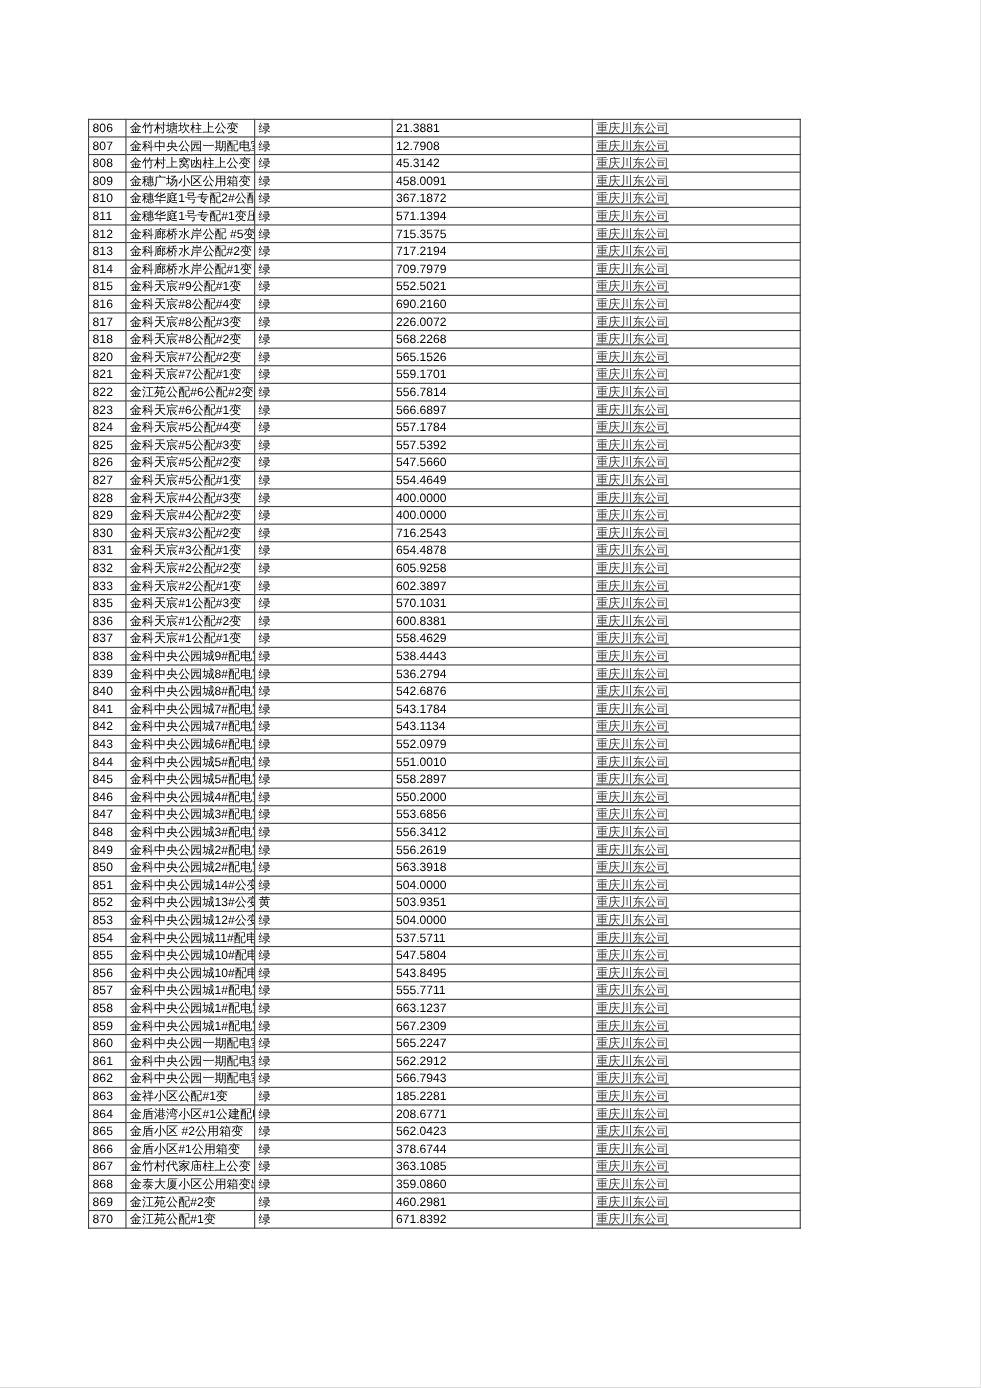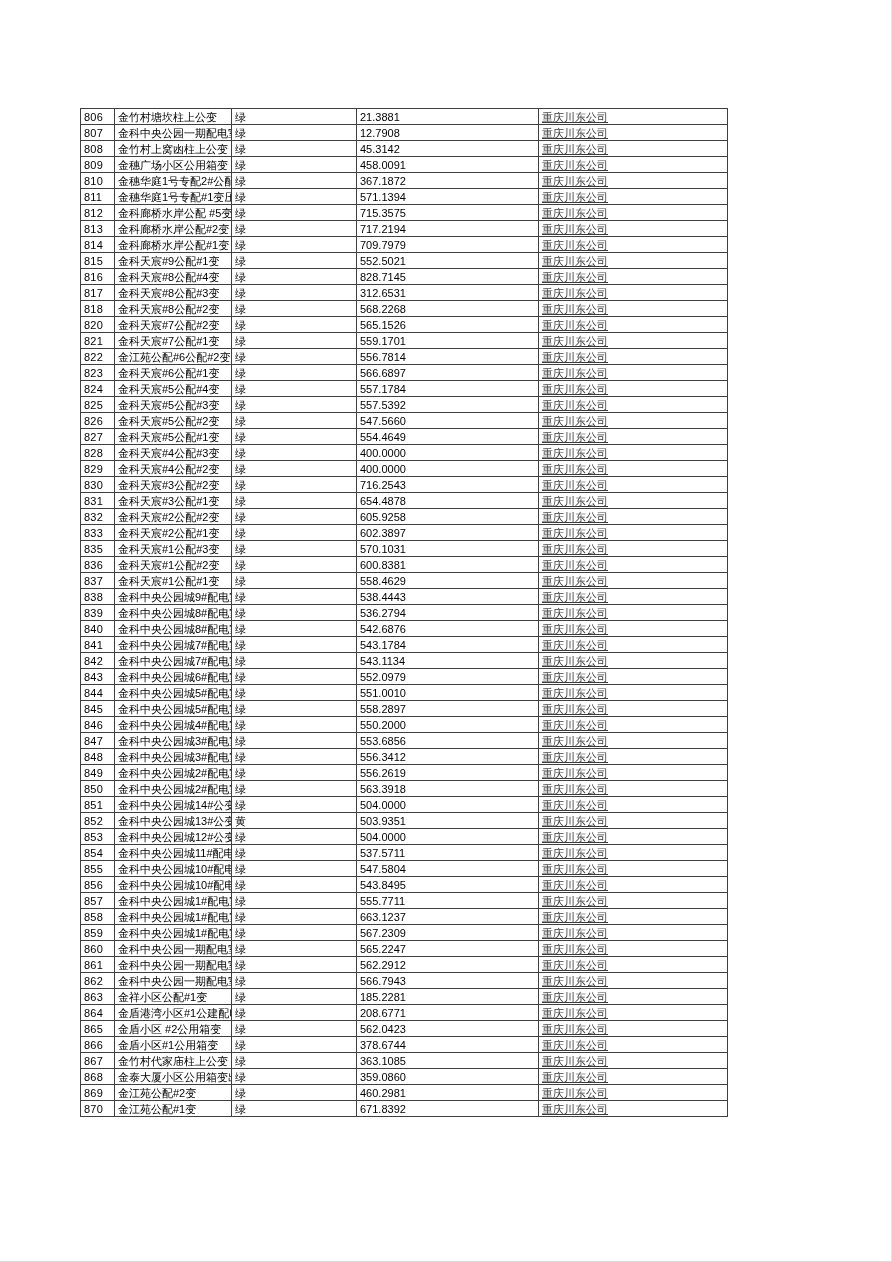--- a/index.html
+++ b/index.html
@@ -163,31 +163,31 @@
     <td class="c-value">552.5021</td>
     <td class="c-company">
       <span class="company-link">重庆川东公司</span>
     </td>
   </tr>
 
   <tr>
     <td class="c-num">816</td>
     <td class="c-name">金科天宸#8公配#4变</td>
     <td class="c-status">绿</td>
-    <td class="c-value">828.7145</td>
+    <td class="c-value">690.2160</td>
     <td class="c-company">
       <span class="company-link">重庆川东公司</span>
     </td>
   </tr>
 
   <tr>
     <td class="c-num">817</td>
     <td class="c-name">金科天宸#8公配#3变</td>
     <td class="c-status">绿</td>
-    <td class="c-value">312.6531</td>
+    <td class="c-value">226.0072</td>
     <td class="c-company">
       <span class="company-link">重庆川东公司</span>
     </td>
   </tr>
 
   <tr>
     <td class="c-num">818</td>
     <td class="c-name">金科天宸#8公配#2变</td>
     <td class="c-status">绿</td>
     <td class="c-value">568.2268</td>

